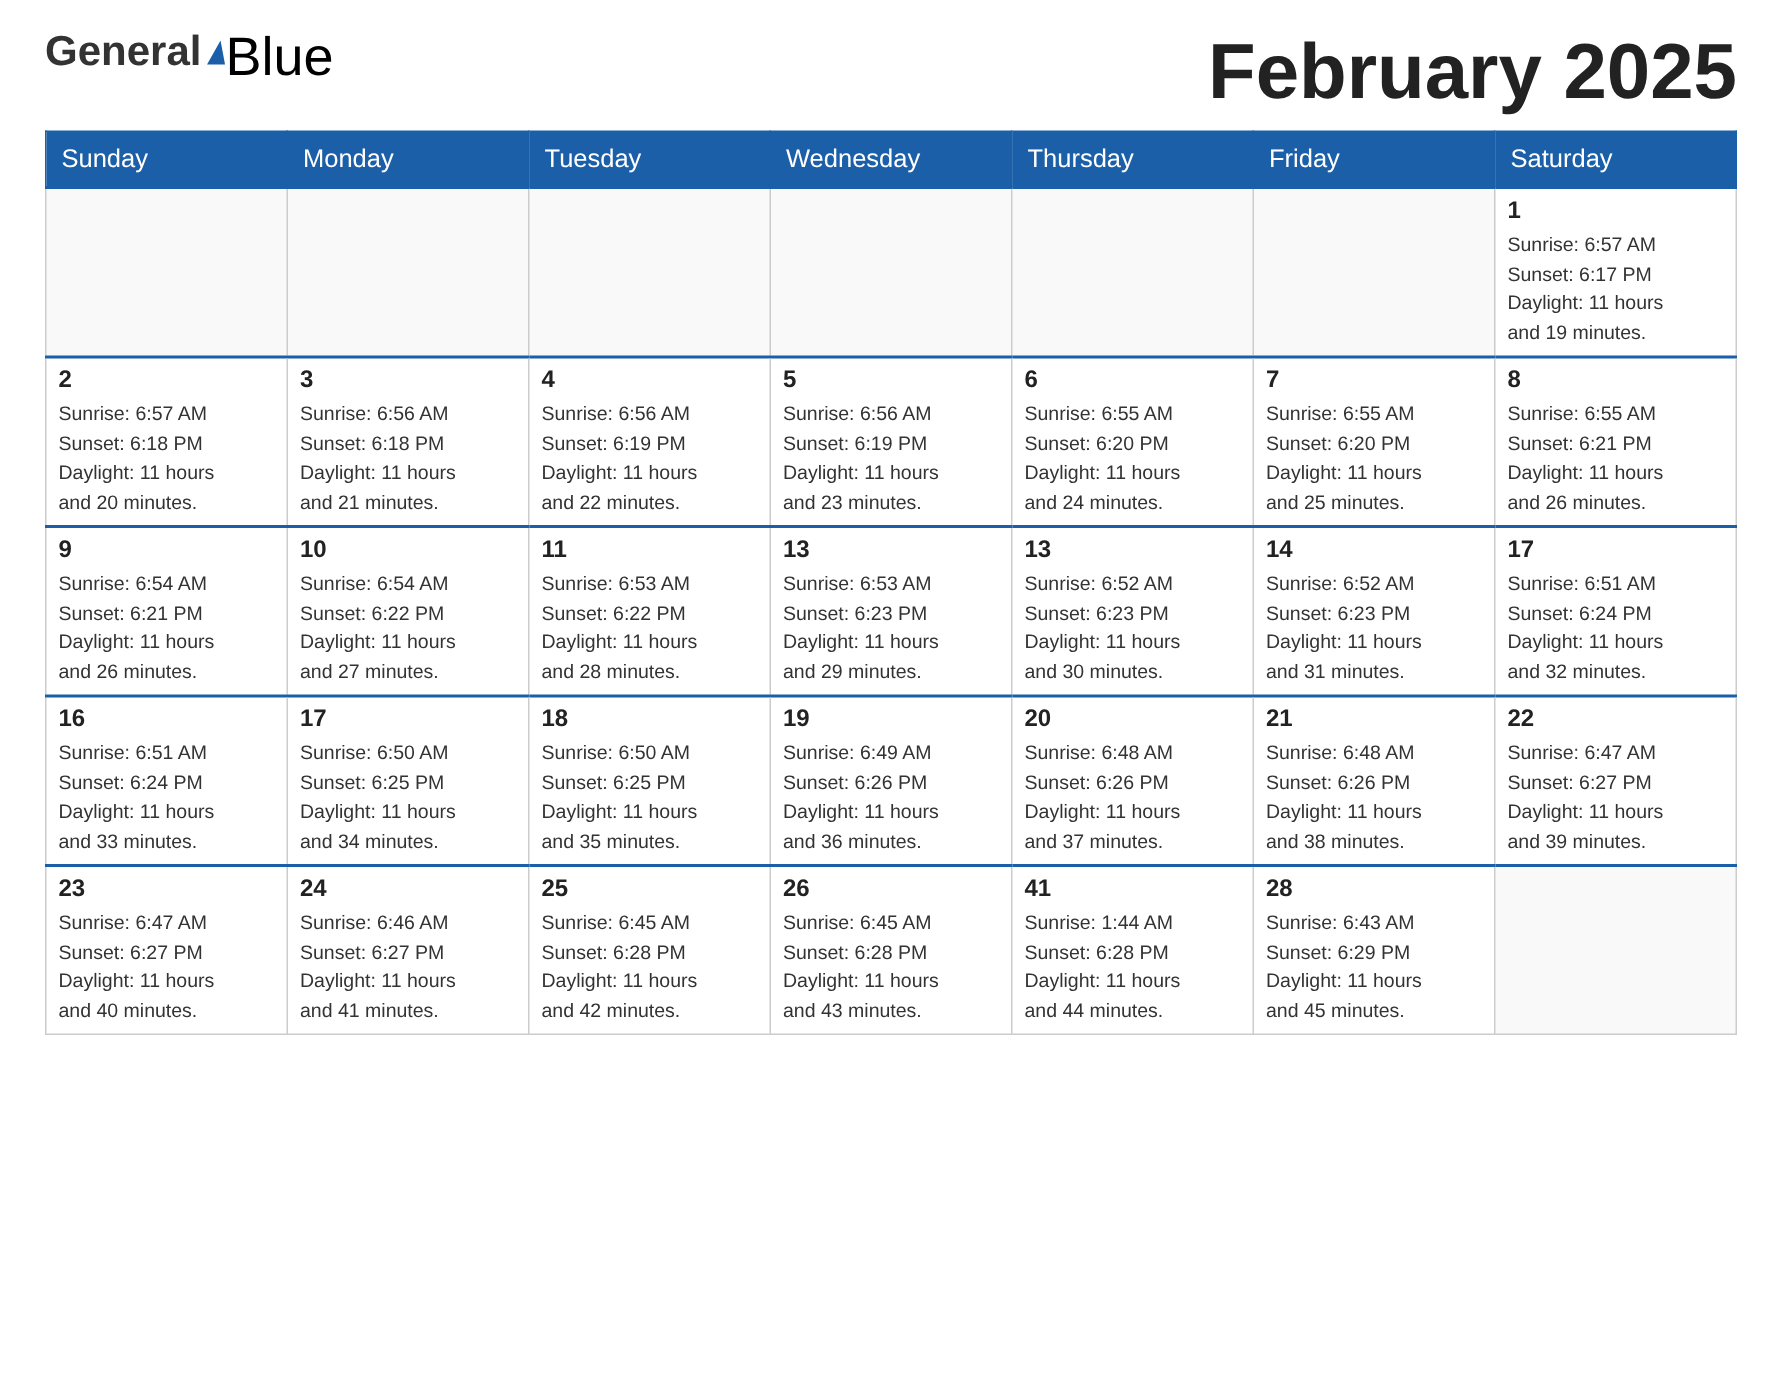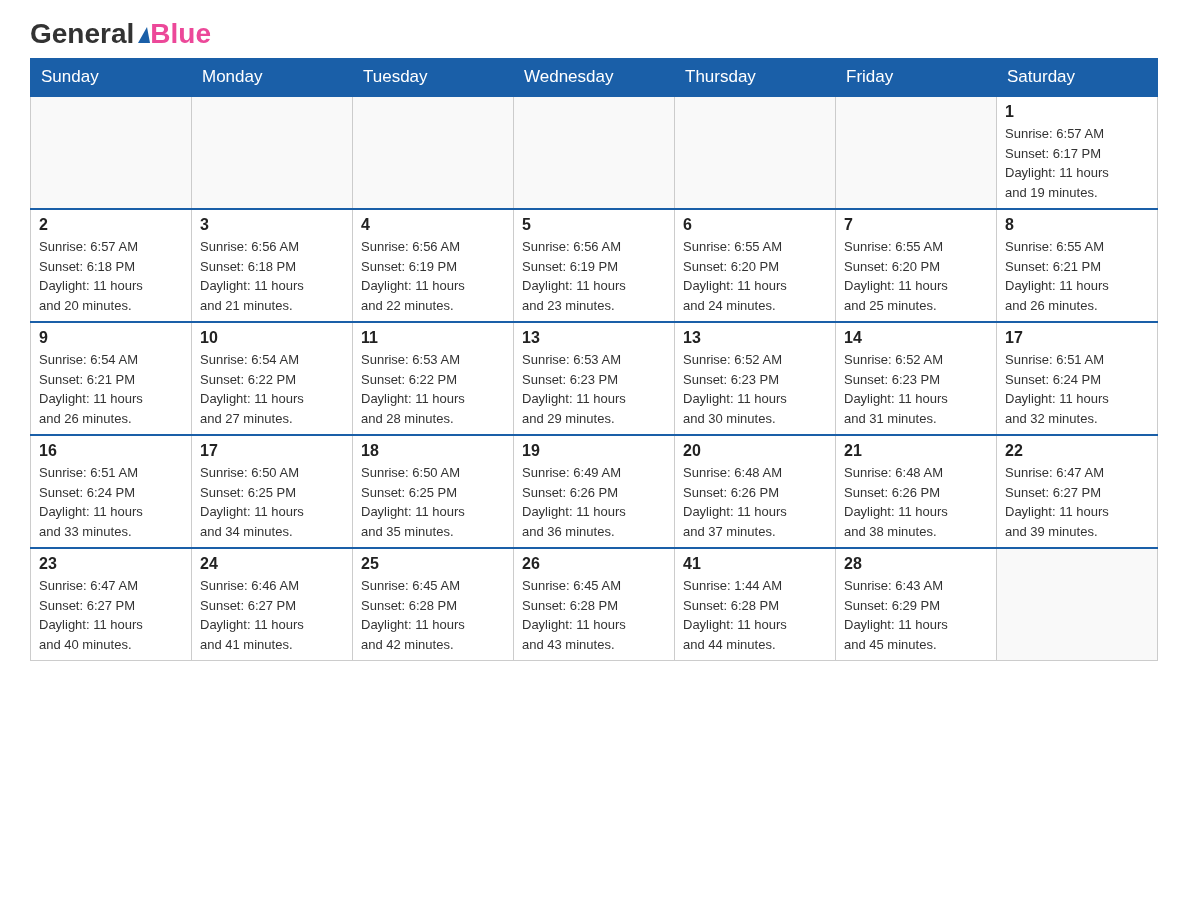--- a/index.html
+++ b/index.html
@@ -22,23 +22,23 @@
       flex-direction: row;
       align-items: flex-start;
     }
     .logo-general {
       font-size: 28px;
       font-weight: bold;
       color: #333;
       line-height: 1;
     }
     .logo-blue {
-      font-size: 28px;
-      font-weight: bold;
-      color: #ec4899;
+      font-size: 36px;
+      font-weight: normal;
+      color: #000000;
       line-height: 1;
     }
     .logo-line {
       display: flex;
       align-items: center;
     }
     .title-block {
       text-align: right;
     }
     .month-title {
@@ -99,20 +99,21 @@
   <div class="logo">
     <div class="logo-line">
       <span class="logo-general">General</span>
       <span style="display:inline-block; width:0; height:0; border-left:9px solid transparent; border-right:3px solid transparent; border-bottom:16px solid #1a5fa8; margin-left:4px; margin-top:2px;"></span>
     </div>
     <div class="logo-line">
       <span class="logo-blue">Blue</span>
     </div>
   </div>
   <div class="title-block">
+    <div class="month-title">February 2025</div>
   </div>
 </div>
 
 <table class="calendar">
   <thead>
     <tr>
     <th>Sunday</th>
         <th>Monday</th>
         <th>Tuesday</th>
         <th>Wednesday</th>

